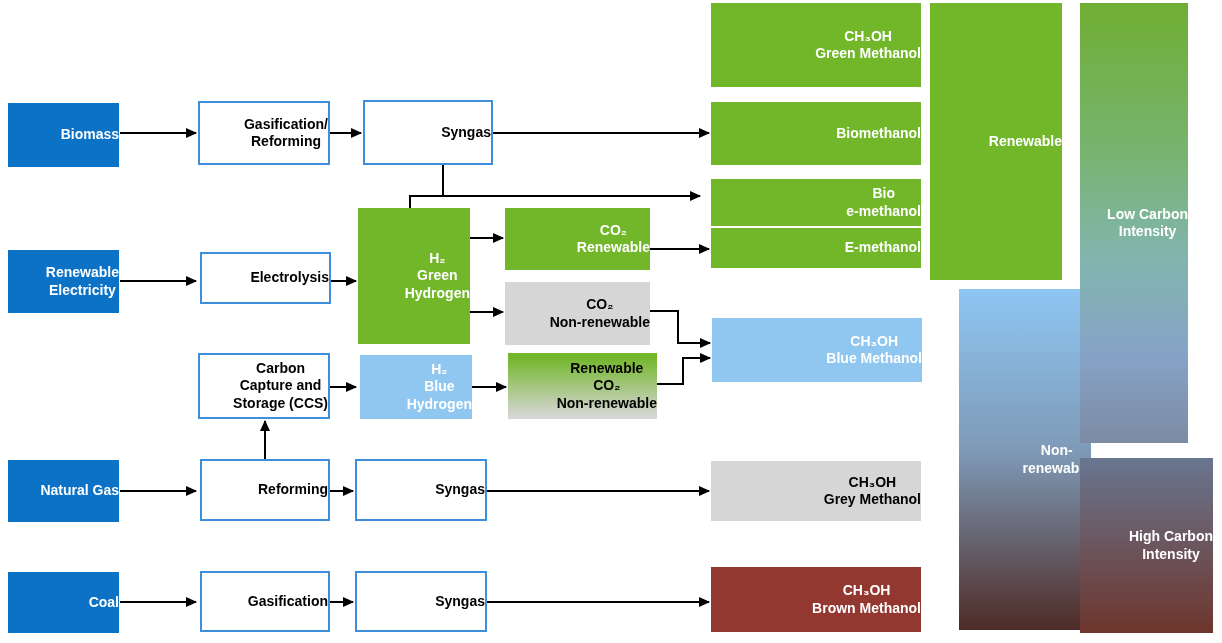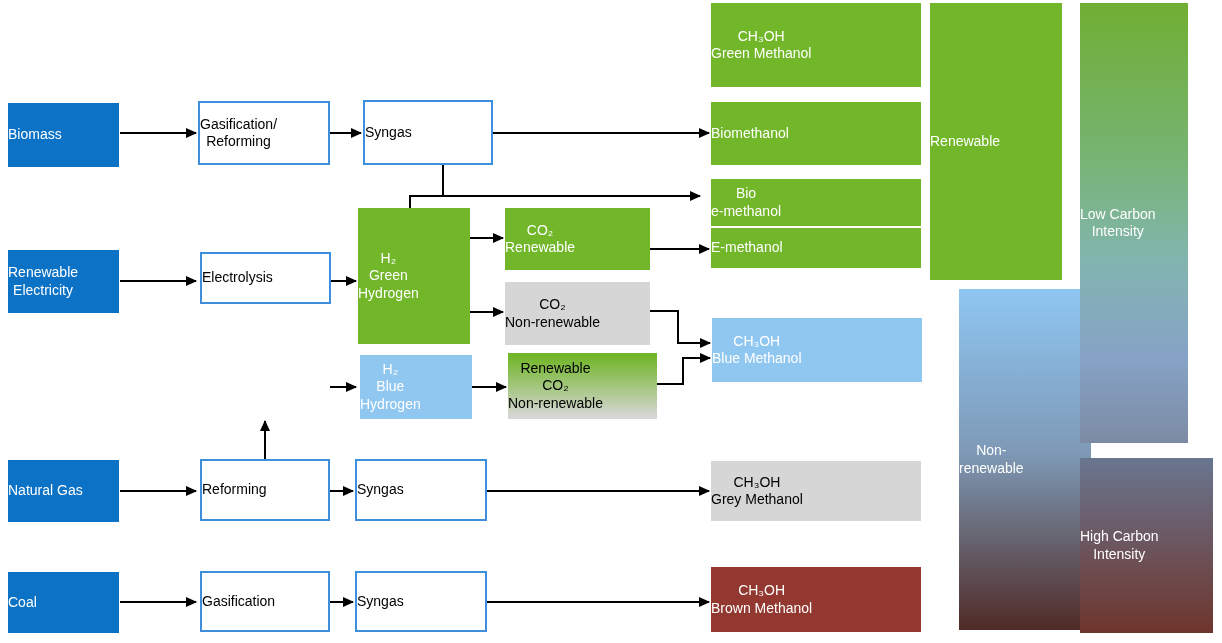--- a/index.html
+++ b/index.html
@@ -1,22 +1,22 @@
 <!DOCTYPE html>
 <html style="--source-blue: #0C72C6; --process-border: #3E8EDC; --green: #72B62A; --light-blue: #90C7F0; --grey: #D6D6D6; --brown: #933830; --grad-grey-fade: #D6D6D4; --nonren-top: #8EC6F2; --nonren-mid: #7E99B6; --nonren-bottom: #4E2B26; --lowc-top: #70AE33; --lowc-mid1: #77B472; --lowc-mid2: #82B5AE; --lowc-mid3: #86A3C7; --lowc-bottom: #7C8BA3; --highc-top: #697690; --highc-bottom: #6E352C;"><head>
 <meta charset="utf-8">
 <style>
   html,body{margin:0;padding:0;background:#fff;}
   .canvas{
     position:relative;width:1222px;height:643px;background:#fff;overflow:hidden;
     font-family:"Liberation Sans",sans-serif;
   }
   .box{
-    position:absolute;display:flex;align-items:center;justify-content:flex-start;
-    text-align:center;font-weight:normal;font-size:14px;line-height:1.25;
+    position:absolute;display:flex;align-items:center;justify-content:flex-end;
+    text-align:center;font-weight:bold;font-size:14px;line-height:1.25;
   }
   .lbl{white-space:pre-line;}
   .src{background:var(--source-blue);color:#ffffff;}
   .proc{background:#fff;border:2px solid var(--process-border);color:#000;box-sizing:border-box;}
   .greenbox{background:var(--green);color:#fff;}
   .bluebox{background:var(--light-blue);color:#fff;}
   .greybox{background:var(--grey);color:#000;}
   .brownbox{background:var(--brown);color:#fff;}
   .grad-ren-nonren{background:linear-gradient(to bottom,var(--green) 6%,var(--grad-grey-fade) 96%);color:#000;}
   .grad-nonren{background:linear-gradient(to bottom,var(--nonren-top) 0%,var(--nonren-mid) 48%,var(--nonren-bottom) 100%);color:#fff;margin-left:29px;}
@@ -72,20 +72,25 @@
   <div class="box src" style="left:8px;top:572px;width:111px;height:61px">
     <span class="lbl">Coal</span>
   </div>
 
   <div class="box proc" style="left:198px;top:101px;width:132px;height:64px">
     <span class="lbl">Gasification/
 Reforming</span>
   </div>
   <div class="box proc" style="left:200px;top:252px;width:131px;height:52px">
     <span class="lbl">Electrolysis</span>
+  </div>
+  <div class="box proc" style="left:198px;top:353px;width:132px;height:66px">
+    <span class="lbl">Carbon
+Capture and
+Storage (CCS)</span>
   </div>
   <div class="box proc" style="left:200px;top:459px;width:130px;height:62px">
     <span class="lbl">Reforming</span>
   </div>
   <div class="box proc" style="left:200px;top:571px;width:130px;height:61px">
     <span class="lbl">Gasification</span>
   </div>
 
   <div class="box proc" style="left:363px;top:100px;width:130px;height:65px">
     <span class="lbl">Syngas</span>

